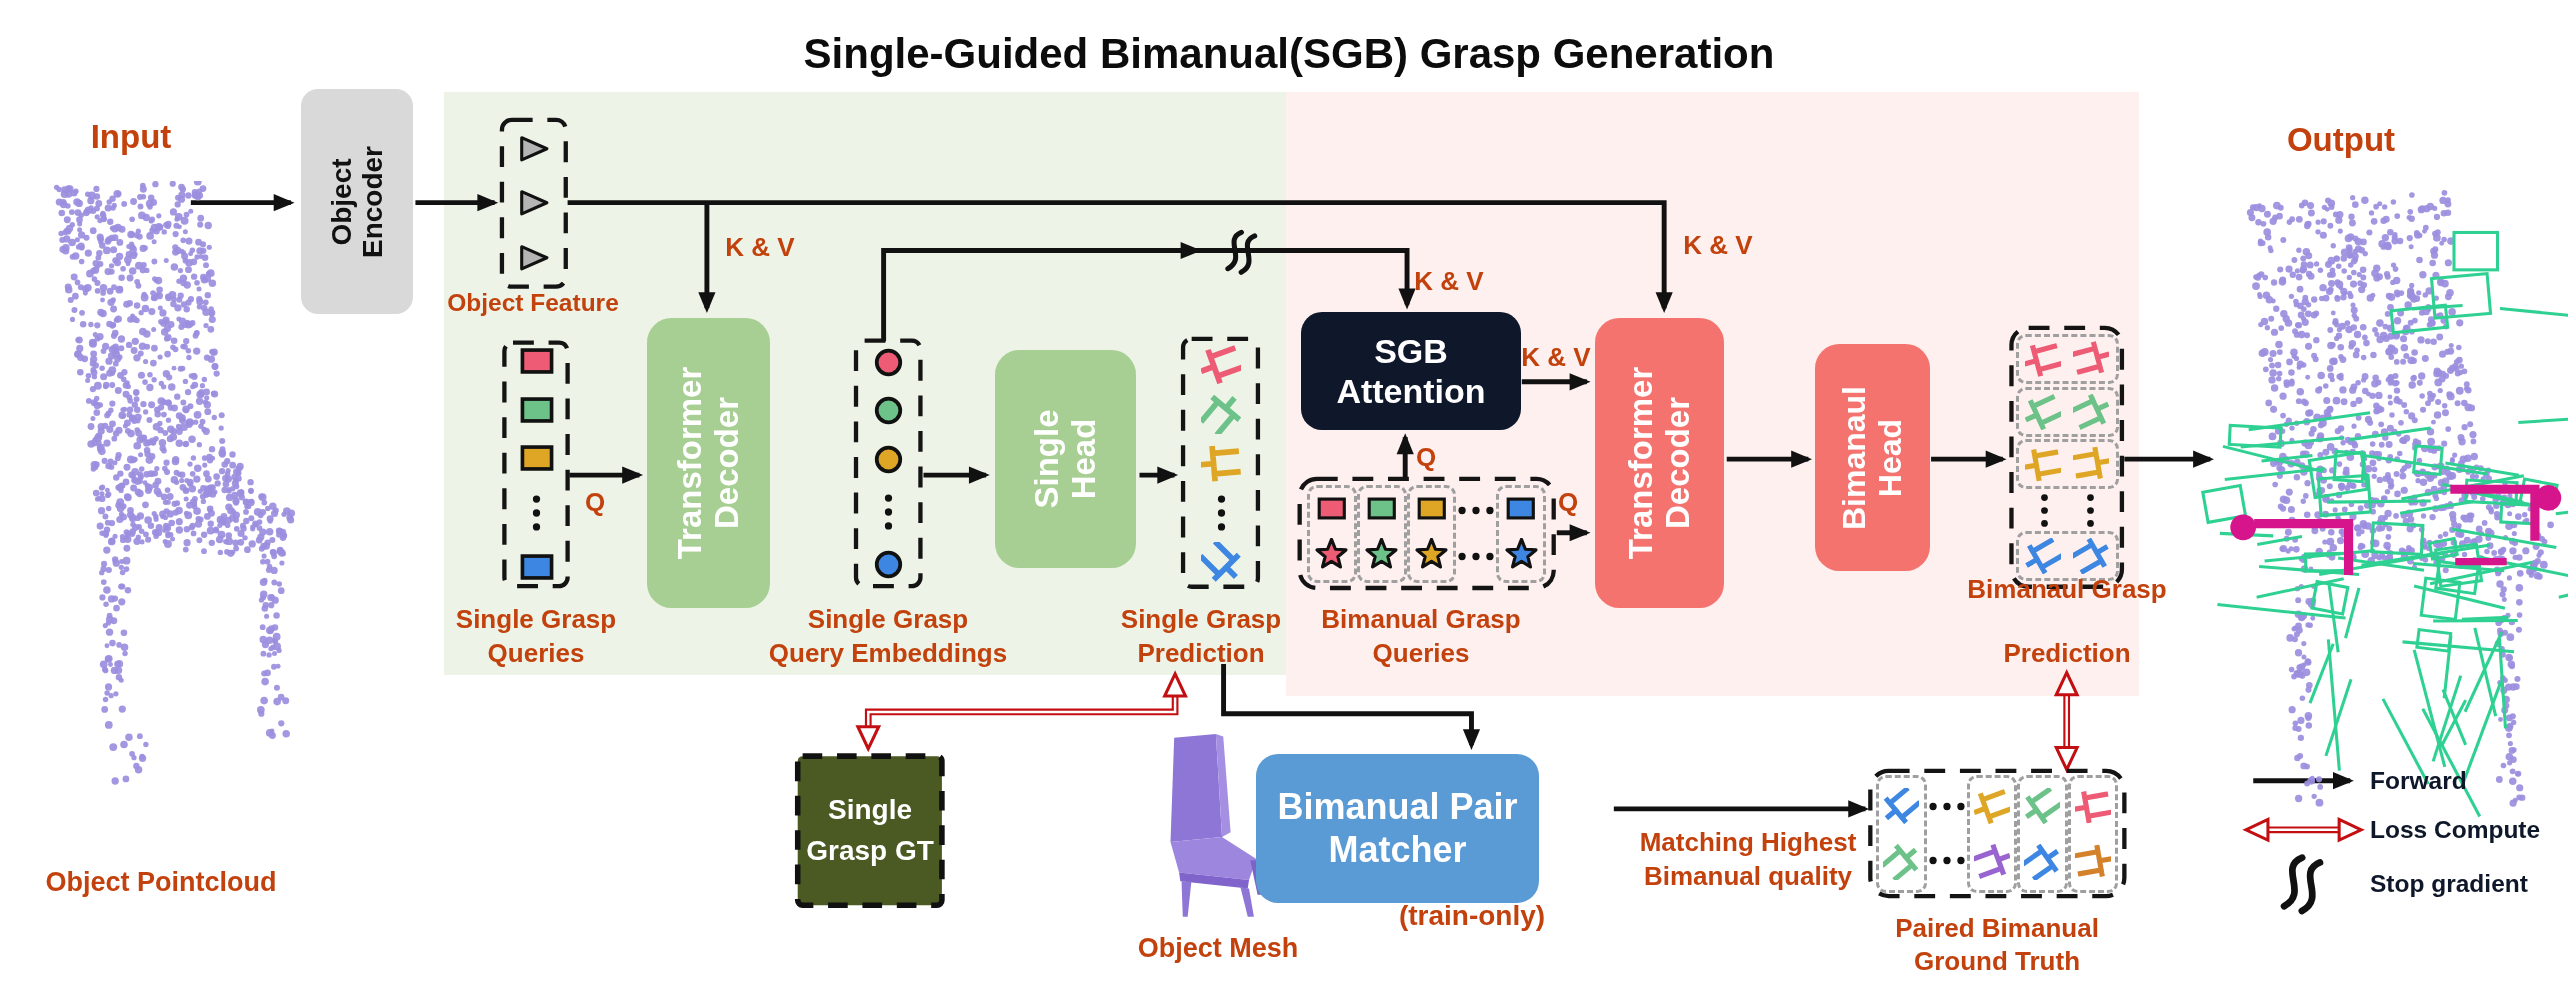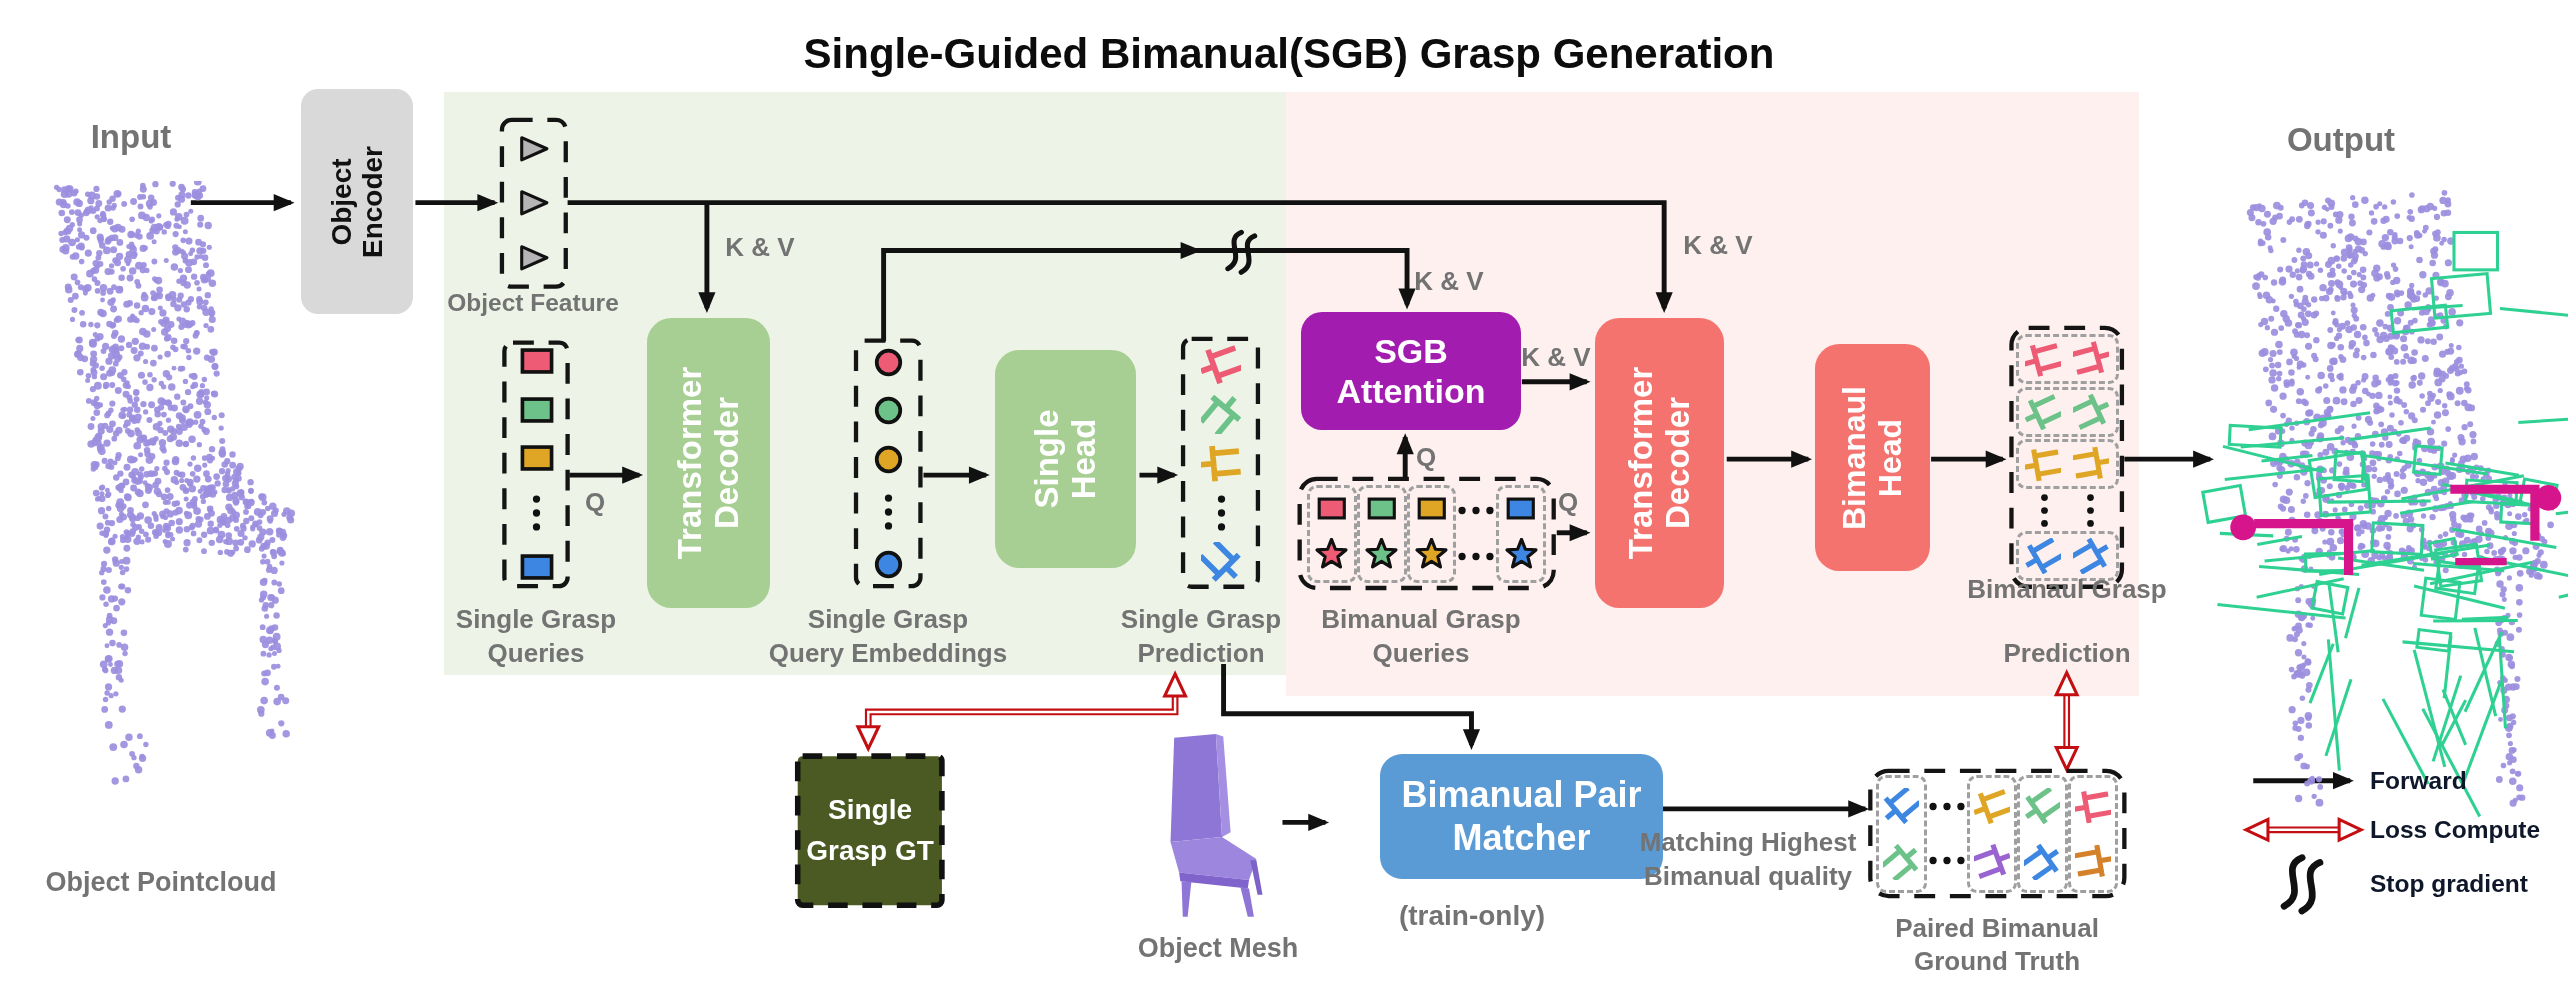--- a/index.html
+++ b/index.html
@@ -1,21 +1,21 @@
 <!DOCTYPE html>
 <html style="font-size:9.8px"><head>
 <meta charset="utf-8">
 <style>
   html,body{margin:0;padding:0;background:#fff;}
   #canvas{position:relative;width:2576px;height:987px;background:#fff;overflow:hidden;
           font-family:"Liberation Sans", sans-serif;color:#111;}
   .abs{position:absolute;}
   .panel{position:absolute;}
   .label{position:absolute;transform:translate(-50%,-50%);white-space:nowrap;text-align:center;
-         font-size:26px;font-weight:600;color:#737373;}
+         font-size:26px;font-weight:600;color:#c2410c;}
   .label-left{position:absolute;transform:translate(0,-50%);white-space:nowrap;
          font-size:24.5px;font-weight:600;color:#0f172a;}
   .hdr{font-size:36px;font-weight:800;}
   .big{font-size:33px;font-weight:800;}
   .title{font-size:42px;font-weight:800;color:#0c0c0c;}
   .rbox{position:absolute;border-radius:24.5px;display:flex;align-items:center;justify-content:center;}
   .rbox .vtext{position:absolute;left:50%;top:50%;transform:translate(-50%,-50%) rotate(-90deg);
          text-align:center;color:#fff;font-weight:800;line-height:1.12;white-space:nowrap;}
   .rbox .htext{text-align:center;color:#fff;font-weight:800;line-height:1.18;white-space:nowrap;}
   .stack{position:absolute;display:flex;align-items:center;}
@@ -1319,21 +1319,21 @@
         <svg width="40" height="40" viewBox="-35 -35 70 70">
           <g transform="rotate(-135)">
             <path d="M-32,0 H-13 M-13,-26 V26 M-13,-18 H28 M-13,18 H28" stroke="#3d87e2" stroke-width="10" fill="none" stroke-linecap="square"></path>
           </g>
         </svg>
       </div>
     </div>
   <div class="label" style="left:1201px;top:619px;">Single Grasp</div>
   <div class="label" style="left:1201px;top:653px;">Prediction</div>
 
-  <div class="rbox" style="left: 1301px; top: 312px; width: 220px; height: 118px; border-radius: 21px; background: #a21caf;">
+  <div class="rbox" style="left: 1301px; top: 312px; width: 220px; height: 118px; border-radius: 21px; background: #0f172a;">
     <div class="htext" style="font-size:34px;">
       <div>SGB</div>
       <div>Attention</div>
     </div>
   </div>
 
   <div class="stack row" id="bgq" style="left:1307px;top:485px;width:239px;height:97px;justify-content:space-between;">
       <div class="graycell col" style="width:45px;height:92px;flex-direction:column;justify-content:space-around;">
         <svg width="29.5" height="23" viewBox="0 0 56 44">
           <rect x="4" y="4" width="48" height="36" fill="#ed5c74" stroke="#111" stroke-width="6"></rect>
@@ -2674,21 +2674,21 @@
     <polygon points="36,6 104,0 114,168 30,176" fill="#8e76d7"></polygon>
     <polygon points="104,0 114,168 128,160 116,4" fill="#a58fe2"></polygon>
     <polygon points="30,176 114,168 170,204 158,238 44,226" fill="#9c86de"></polygon>
     <polygon points="44,226 158,238 156,252 46,240" fill="#8064cc"></polygon>
     <polygon points="48,240 64,241 58,298 50,298" fill="#8e76d7"></polygon>
     <polygon points="144,250 158,252 166,298 156,298" fill="#8e76d7"></polygon>
     <polygon points="160,206 170,206 180,262 172,262" fill="#7c63c8"></polygon>
   </svg>
   <div class="label" style="left:1218px;top:948px;font-size:27px;">Object Mesh</div>
 
-  <div class="rbox" style="left: 1380px; top: 754px; width: 283px; height: 125px; border-radius: 22px; background: rgb(91, 155, 213);">
+  <div class="rbox" style="left: 1256px; top: 754px; width: 283px; height: 149px; border-radius: 22px; background: rgb(91, 155, 213);">
     <div class="htext" style="font-size:36px;">
       <div>Bimanual Pair</div>
       <div>Matcher</div>
     </div>
   </div>
   <div class="label" style="left:1472px;top:916px;font-size:28px;">(train-only)</div>
   <div class="label" style="left:1748px;top:842px;">Matching Highest</div>
   <div class="label" style="left:1748px;top:876px;">Bimanual quality</div>
 
   <div class="stack row" id="pgt" style="left:1876px;top:776px;width:242px;height:115px;justify-content:space-between;">

